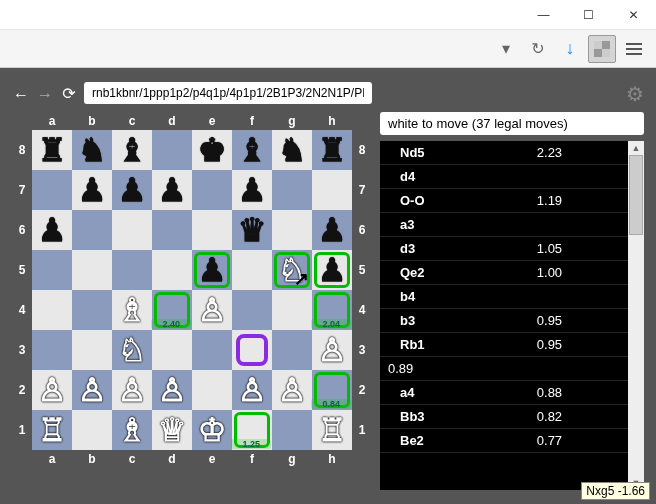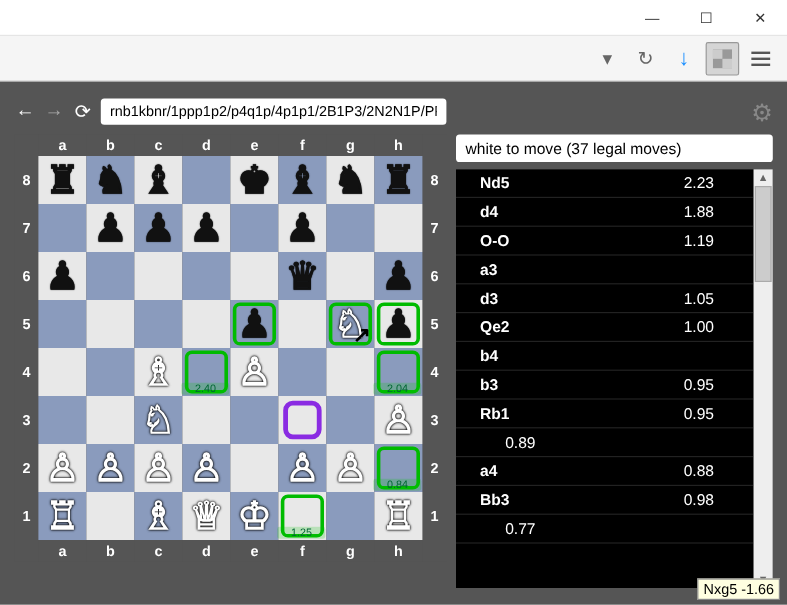--- a/index.html
+++ b/index.html
@@ -17,30 +17,30 @@
 .left-col{width:360px}
 .board-wrap{position:relative;width:358px}
 .board{display:grid;grid-template-columns:20px repeat(8,40px) 20px;grid-template-rows:18px repeat(8,40px) 18px;font-size:12px;color:#fff;font-weight:600}
 .coord{display:flex;align-items:center;justify-content:center;background:#555}
 .sq{display:flex;align-items:center;justify-content:center;font-size:30px;position:relative}
 .light{background:#e8e8e8}
 .dark{background:#8a9bbd}
 .piece{width:36px;height:36px;display:flex;align-items:center;justify-content:center;font-size:32px;line-height:1}
 .highlight{position:absolute;inset:2px;border:3px solid #0b0;border-radius:6px;pointer-events:none}
 .highlight.purple{border-color:#8a2be2;border-width:4px;inset:4px;border-radius:8px}
-.eval-badge{position:absolute;right:1px;bottom:1px;font-size:9px;font-weight:400;color:#063;background:rgba(0,200,0,.2);padding:0 11px;border-radius:2px}
+.eval-badge{position:absolute;right:1px;bottom:1px;font-size:9px;font-weight:700;color:#063;background:rgba(0,200,0,.2);padding:0 11px;border-radius:2px}
 .cursor{position:absolute;font-size:18px;color:#000;pointer-events:none}
 .right-col{flex:1;display:flex;flex-direction:column}
 .gear{position:absolute;right:12px;top:14px;color:#888;font-size:20px}
 .status{background:#fff;border-radius:3px;padding:4px 8px;font-size:13px;margin-bottom:6px;margin-top:30px}
 .moves-wrap{flex:1;display:flex;overflow:hidden}
 .moves{flex:1;background:#000;color:#fff;font-size:13px;overflow:hidden}
 .move-row{display:flex;height:24px;align-items:center;border-bottom:1px solid #222}
 .move-name{width:60%;padding-left:20px;font-weight:600}
-.move-eval{width:40%;text-align:center;padding-left:8px}
+.move-eval{width:40%;text-align:left;padding-left:8px}
 .scrollbar{width:16px;background:#eee;position:relative}
 .scroll-thumb{position:absolute;left:1px;right:1px;top:14px;height:80px;background:#ccc;border:1px solid #aaa}
 .scroll-arrow{position:absolute;left:0;right:0;height:14px;display:flex;align-items:center;justify-content:center;font-size:9px;color:#666}
 .tooltip{position:absolute;right:6px;bottom:4px;background:#ffffe1;border:1px solid #888;font-size:12px;padding:1px 4px}
 svg{display:block}
 </style>
 </head>
 <body>
 
 <div class="window-bar">
@@ -270,21 +270,20 @@
   <div class="right-col">
     <div class="status">white to move (37 legal moves)</div>
     <div class="moves-wrap">
       <div class="moves" id="moves">
           <div class="move-row">
             <div class="move-name">Nd5</div>
             <div class="move-eval">2.23</div>
           </div>
           <div class="move-row">
             <div class="move-name">d4</div>
-            <div class="move-eval">1.88</div>
           </div>
           <div class="move-row">
             <div class="move-name">O-O</div>
             <div class="move-eval">1.19</div>
           </div>
           <div class="move-row">
             <div class="move-name">a3</div>
           </div>
           <div class="move-row">
             <div class="move-name">d3</div>
@@ -307,23 +306,24 @@
           </div>
           <div class="move-row">
             <div class="move-eval">0.89</div>
           </div>
           <div class="move-row">
             <div class="move-name">a4</div>
             <div class="move-eval">0.88</div>
           </div>
           <div class="move-row">
             <div class="move-name">Bb3</div>
-            <div class="move-eval">0.98</div>
-          </div>
-          <div class="move-row">
+            <div class="move-eval">0.82</div>
+          </div>
+          <div class="move-row">
+            <div class="move-name">Be2</div>
             <div class="move-eval">0.77</div>
           </div>
         </div>
       <div class="scrollbar">
         <div class="scroll-arrow" style="top:0">▲</div>
         <div class="scroll-thumb"></div>
         <div class="scroll-arrow" style="bottom:0">▼</div>
       </div>
     </div>
   </div>

